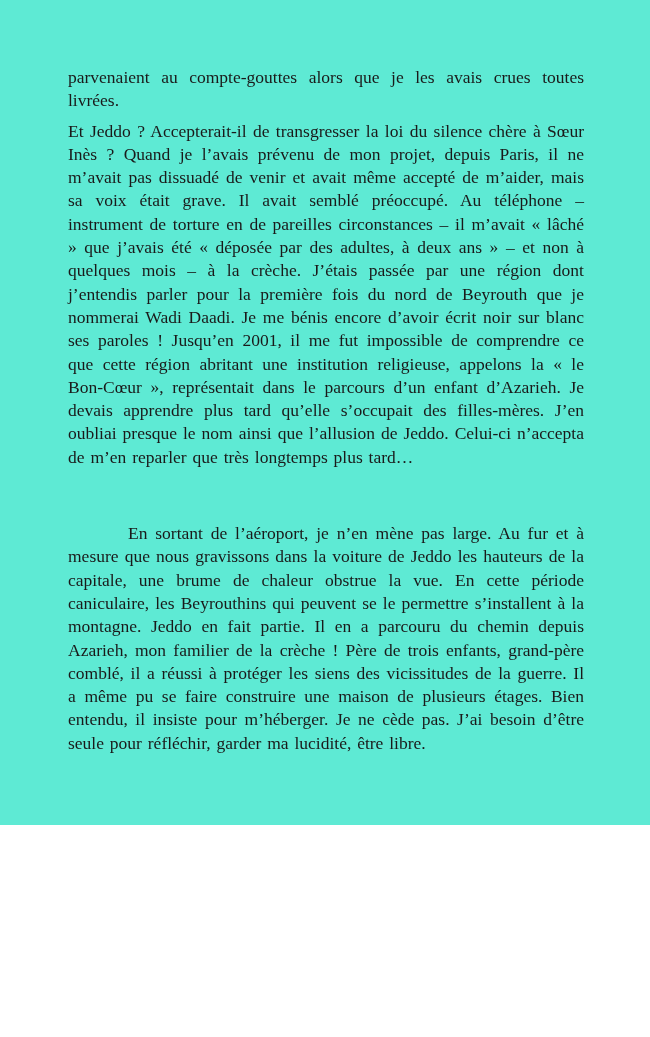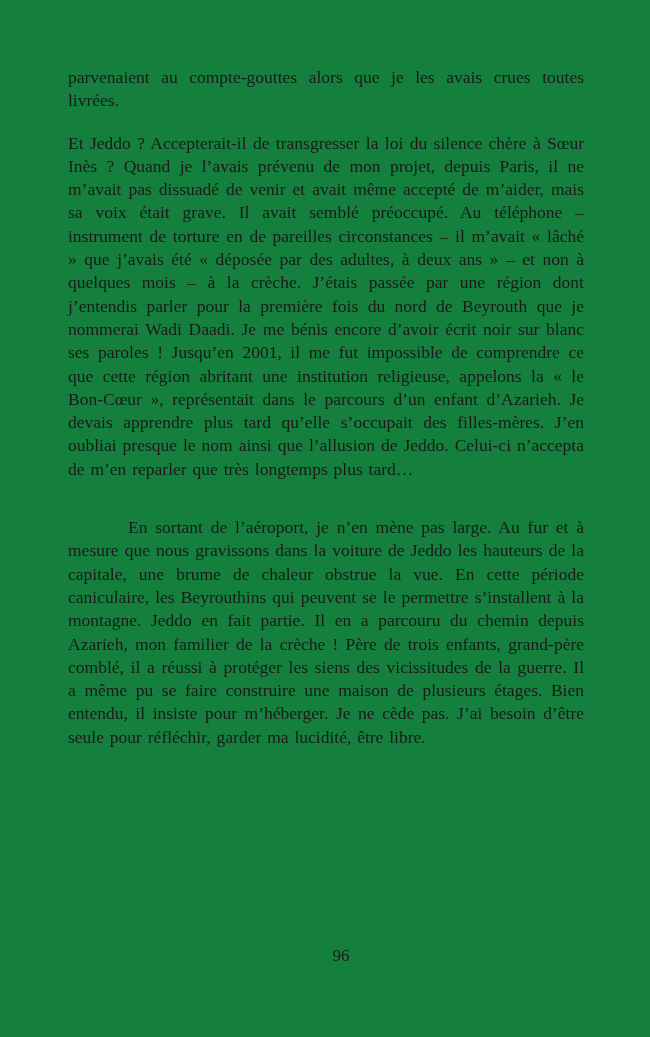--- a/index.html
+++ b/index.html
@@ -3,41 +3,41 @@
 <meta charset="utf-8">
 <style>
   html, body {
     margin: 0;
     padding: 0;
     background: #ffffff;
   }
   .page {
     position: relative;
     width: 650px;
-    height: 1037px;
-    background: #15803d;
+    height: 825px;
+    background: #5eead4;
     color: #1a1a1a;
     font-family: "Liberation Serif", "DejaVu Serif", serif;
     font-size: 17.5px;
     line-height: 23.3px;
     overflow: hidden;
   }
   .text-block {
     position: absolute;
     top: 66px;
     left: 68px;
     width: 516px;
   }
   .text-block p {
     margin: 0;
     text-align: justify;
     word-spacing: 1.5px;
   }
-  p.space-small { margin-top: 19px; }
-  p.space-large { margin-top: 35px; }
+  p.space-small { margin-top: 7px; }
+  p.space-large { margin-top: 53px; }
   p.first-indent { text-indent: 60px; }
   .page-footer {
     position: absolute;
     top: 944px;
     left: 16px;
     width: 100%;
     text-align: center;
     font-family: "Liberation Serif", "DejaVu Serif", serif;
     font-size: 17px;
     color: #1a1a1a;

